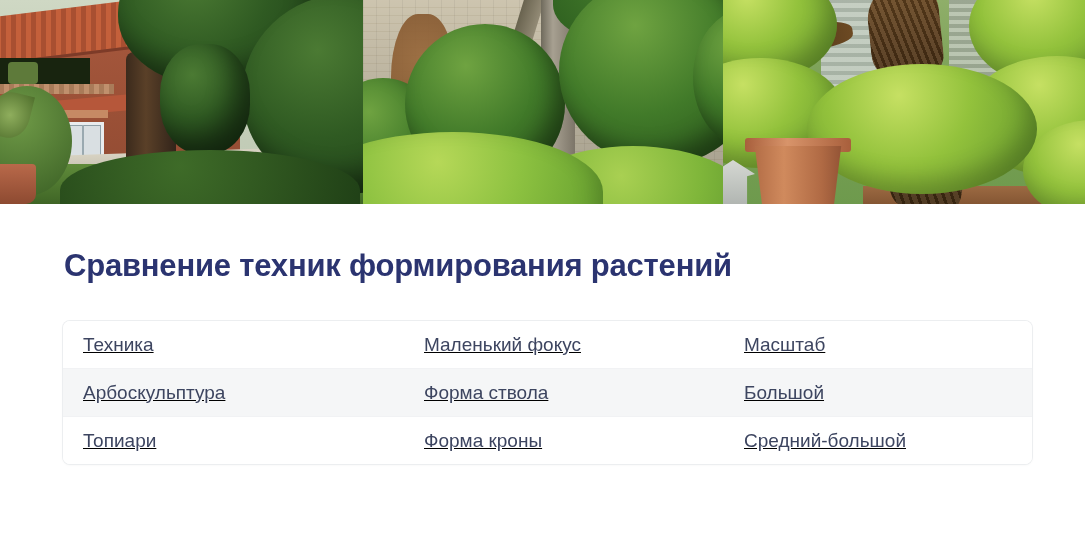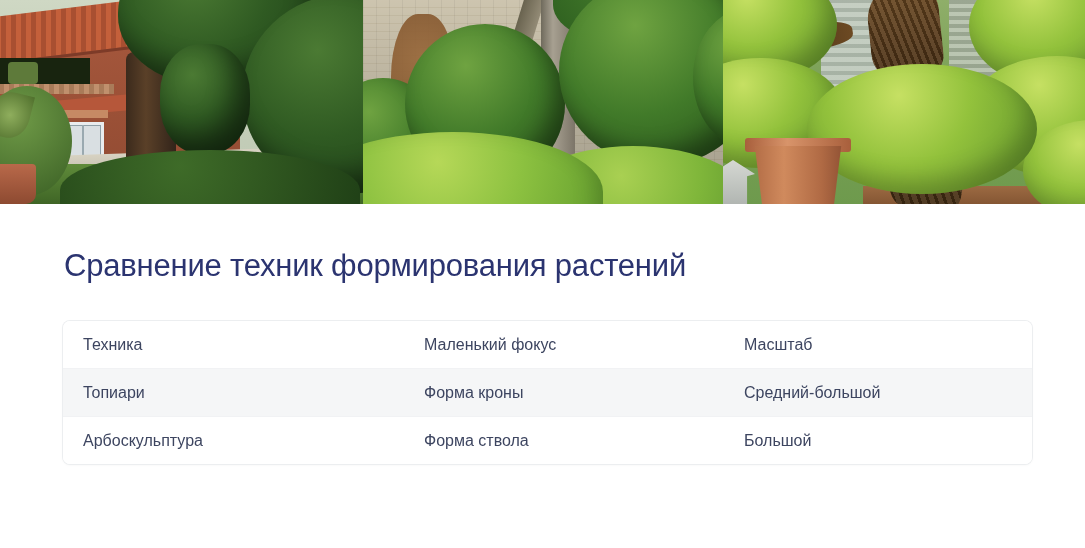--- a/index.html
+++ b/index.html
@@ -346,40 +346,41 @@
 
   
   .content {
     padding: 0;
     background: #ffffff;
   }
   .page-title {
     margin: 0;
     padding: 45px 0 0 64px;
     font-size: 31px;
-    font-weight: 400;
+    font-weight: 700;
     letter-spacing: -0.2px;
     color: #2b3470;
     line-height: 1.1;
   }
 
   
   .table-wrap {
     margin: 38px 0 0 63px;
     width: 969px;
     border-radius: 7px;
     overflow: hidden;
     background: #ffffff;
     box-shadow: 0 0 0 1px #eceef0, 0 1px 3px rgba(16,24,40,.05);
   }
   table.compare {
     width: 100%;
     border-collapse: collapse;
     table-layout: fixed;
-    font-size: 16px;
+    font-size: 19px;
+    text-decoration: underline;
   }
   table.compare th,
   table.compare td {
     text-align: left;
     font-weight: 400;
     color: #3d4560;
     padding: 0 0 0 20px;
     height: 47px;
     vertical-align: middle;
     white-space: nowrap;
@@ -472,26 +473,26 @@
       </colgroup>
       <thead>
         <tr>
           <th>Техника</th>
           <th>Маленький фокус</th>
           <th>Масштаб</th>
         </tr>
       </thead>
       <tbody>
         <tr>
+          <td>Арбоскульптура</td>
+          <td>Форма ствола</td>
+          <td>Большой</td>
+        </tr>
+        <tr>
           <td>Топиари</td>
           <td>Форма кроны</td>
           <td>Средний-большой</td>
         </tr>
-        <tr>
-          <td>Арбоскульптура</td>
-          <td>Форма ствола</td>
-          <td>Большой</td>
-        </tr>
       </tbody>
     </table>
   </div>
 
 </div>
 
 </body></html>

